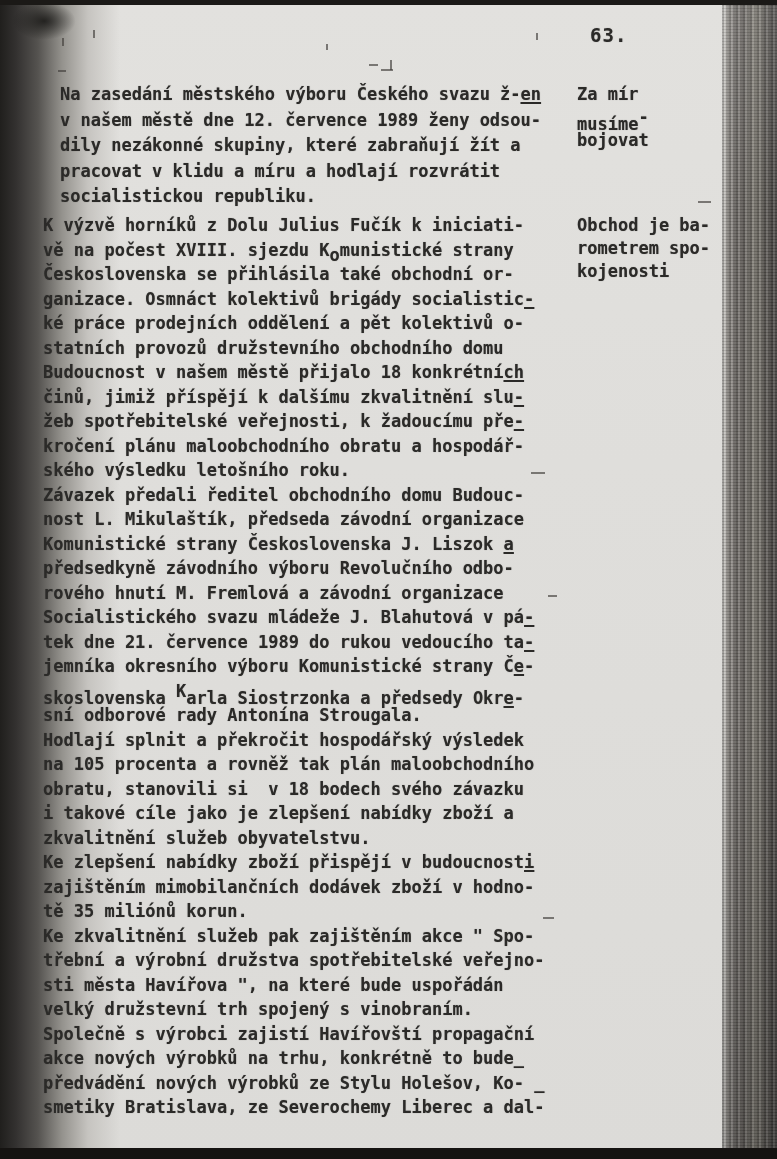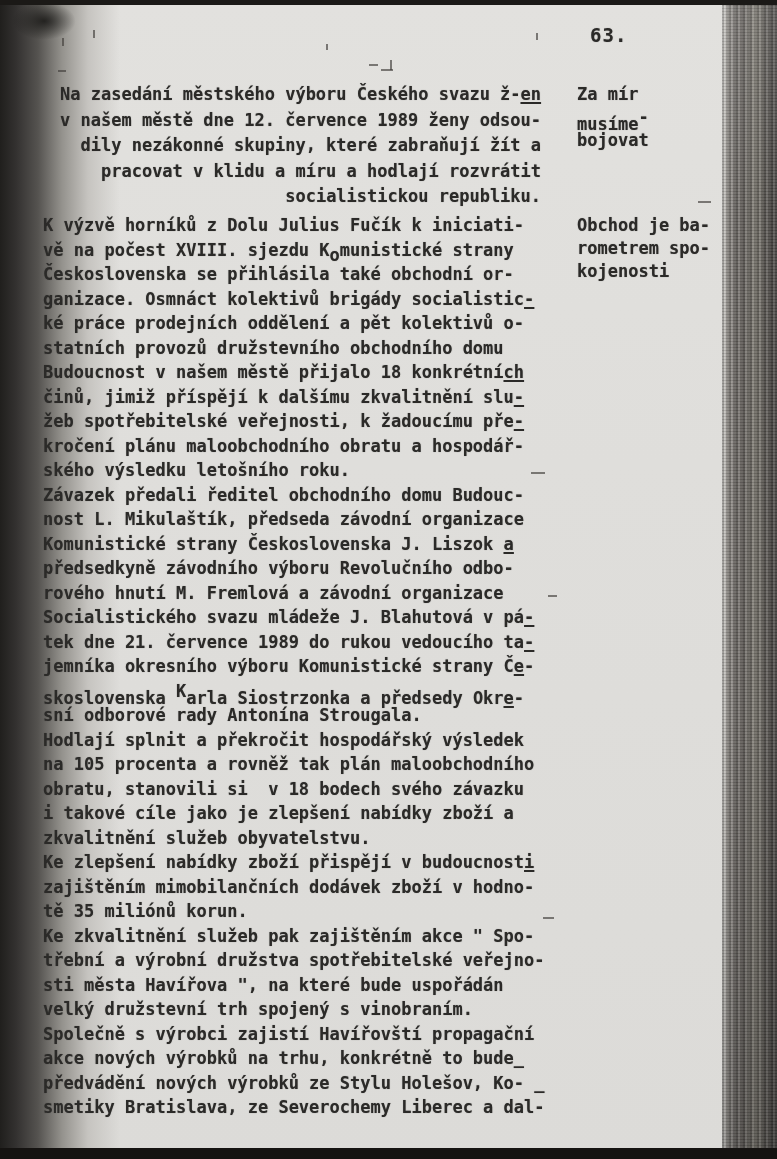--- a/index.html
+++ b/index.html
@@ -44,21 +44,21 @@
     color:#2b2a28;
     white-space:pre;
     text-shadow:0 0 1px rgba(43,42,40,0.45);
   }
   .body-text  { font-size:17px; }
   .note-text  { font-size:17px; }
   .lh-body1 .line { height:25.6px; }
   .lh-body2 .line { height:24.5px; }
   .lh-note  .line { height:23px;   }
   #page-number { left:590px; top:24px; font-size:19px; letter-spacing:1px; }
-  #block1 { left:60px; top:84px;text-align:right;  }
+  #block1 { left:60px; top:84px;  }
   #block2 { left:43px; top:215px; }
   #note1  { left:577px; top:84px;  }
   #note2  { left:577px; top:215px; }
   .u   { text-decoration:underline; text-decoration-thickness:1.5px; text-underline-offset:2px; }
   .sub { vertical-align:-0.32em; }
   .sup { vertical-align:0.42em; }
   
   .mark { position:absolute; background:#403e3b; opacity:0.65; }
 </style>
 </head>

